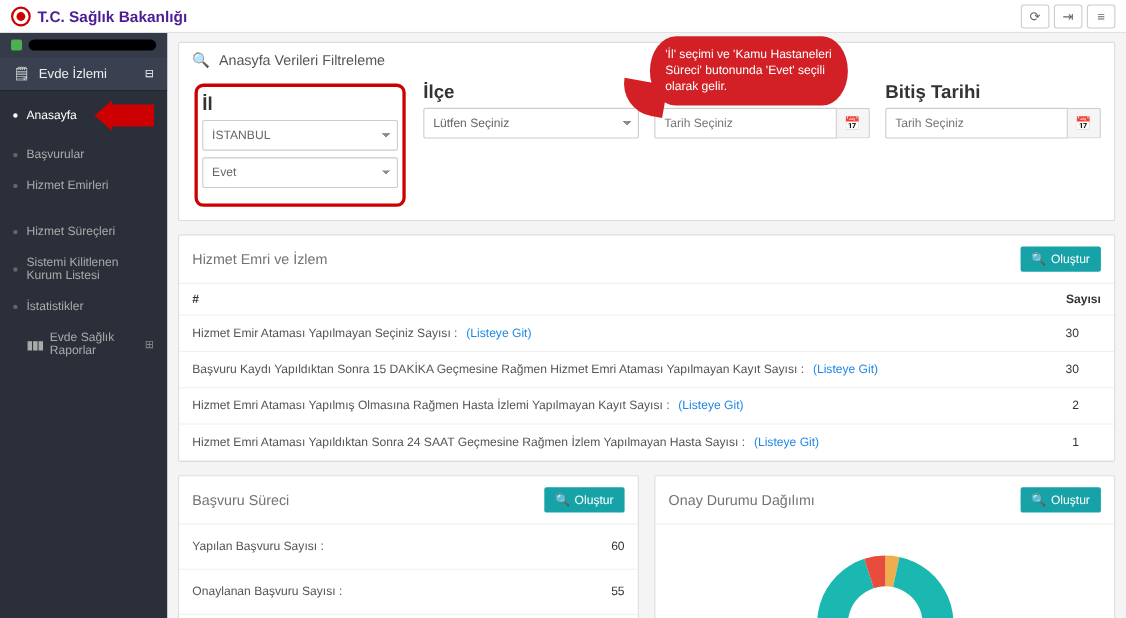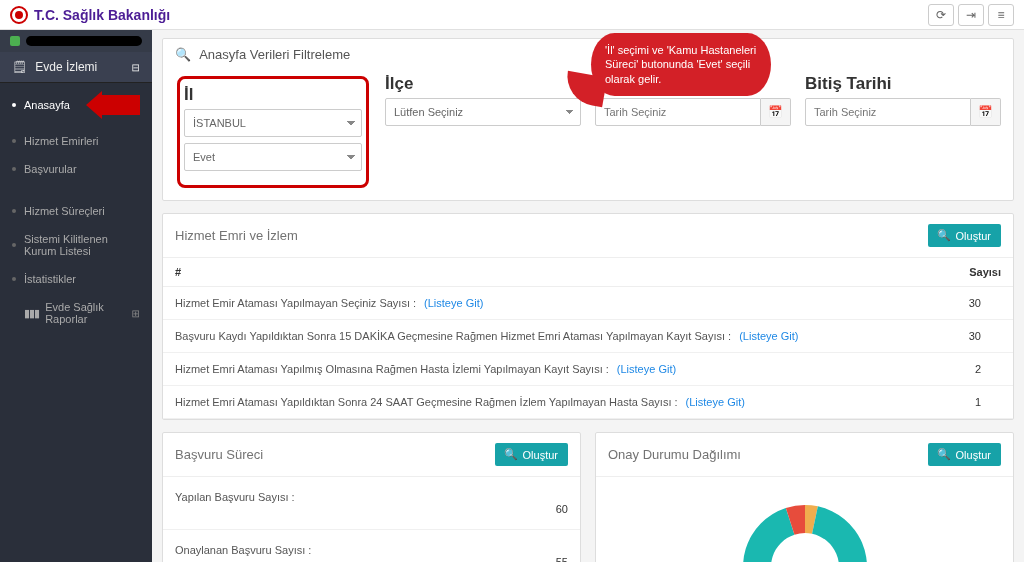--- a/index.html
+++ b/index.html
@@ -59,21 +59,21 @@
 .data-thead { display: flex; padding: 8px 12px; border-bottom: 1px solid #eee; font-size: 11px; font-weight: bold; color: #333; }
 .data-thead .th-hash { width: 20px; }
 .data-thead .th-right { margin-left: auto; text-align: right; }
 .data-row { display: flex; padding: 10px 12px; border-bottom: 1px solid #f0f0f0; font-size: 11px; color: #555; align-items: center; }
 .data-row .count { margin-left: auto; font-weight: normal; color: #333; padding-right:20px; }
 .link { color: #1e88e5; cursor: pointer; margin-left: 8px; }
 
 .two-col { display: flex; gap: 14px; }
 .two-col .panel { flex: 1; }
 
-.stat-row { display: flex; padding: 14px 12px; border-bottom: 1px solid #f0f0f0; font-size: 11px; color: #555; flex-direction: column; }
+.stat-row { display: flex; padding: 14px 12px; border-bottom: 1px solid #f0f0f0; font-size: 11px; color: #555; }
 .stat-row .val { margin-left: auto; color: #333; }
 
 .donut-wrap { display: flex; flex-direction: column; align-items: center; padding: 10px 0; }
 
 select.filter-select { appearance: none; -webkit-appearance:none; background-image: linear-gradient(45deg, transparent 50%, #888 50%), linear-gradient(-45deg, transparent 50%, #888 50%); background-position: right 10px center, right 6px center; background-size: 4px 4px; background-repeat: no-repeat; padding-right: 24px; }
 </style>
 </head>
 <body>
 
 <div class="topbar">
@@ -102,24 +102,24 @@
 
     <div class="sidebar-item active">
       <span>Anasayfa</span>
       <span style="margin-left:auto; display:inline-flex; align-items:center;">
         <svg width="54" height="28" viewBox="0 0 54 28">
           <polygon points="54,4 16,4 16,0 0,14 16,28 16,24 54,24" fill="#c00"></polygon>
         </svg>
       </span>
     </div>
     <div class="sidebar-item">
+      <span>Başvurular</span>
+    </div>
+    <div class="sidebar-item">
       <span>Hizmet Emirleri</span>
-    </div>
-    <div class="sidebar-item">
-      <span>Başvurular</span>
     </div>
     <div style="height:14px"></div>
     <div class="sidebar-item">
       <span>Hizmet Süreçleri</span>
     </div>
     <div class="sidebar-item">
       <span>Sistemi Kilitlenen Kurum Listesi</span>
     </div>
     <div class="sidebar-item">
       <span>İstatistikler</span>

